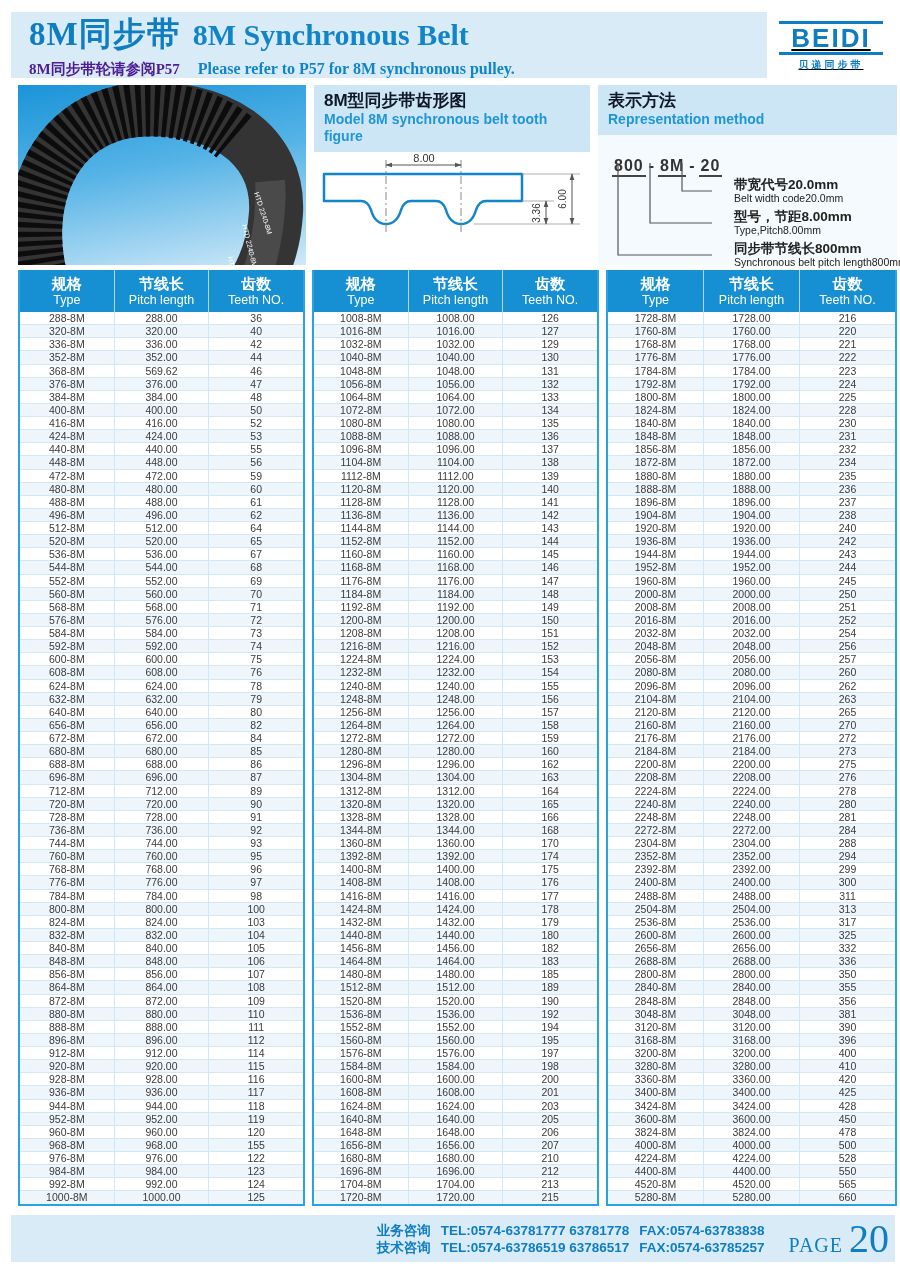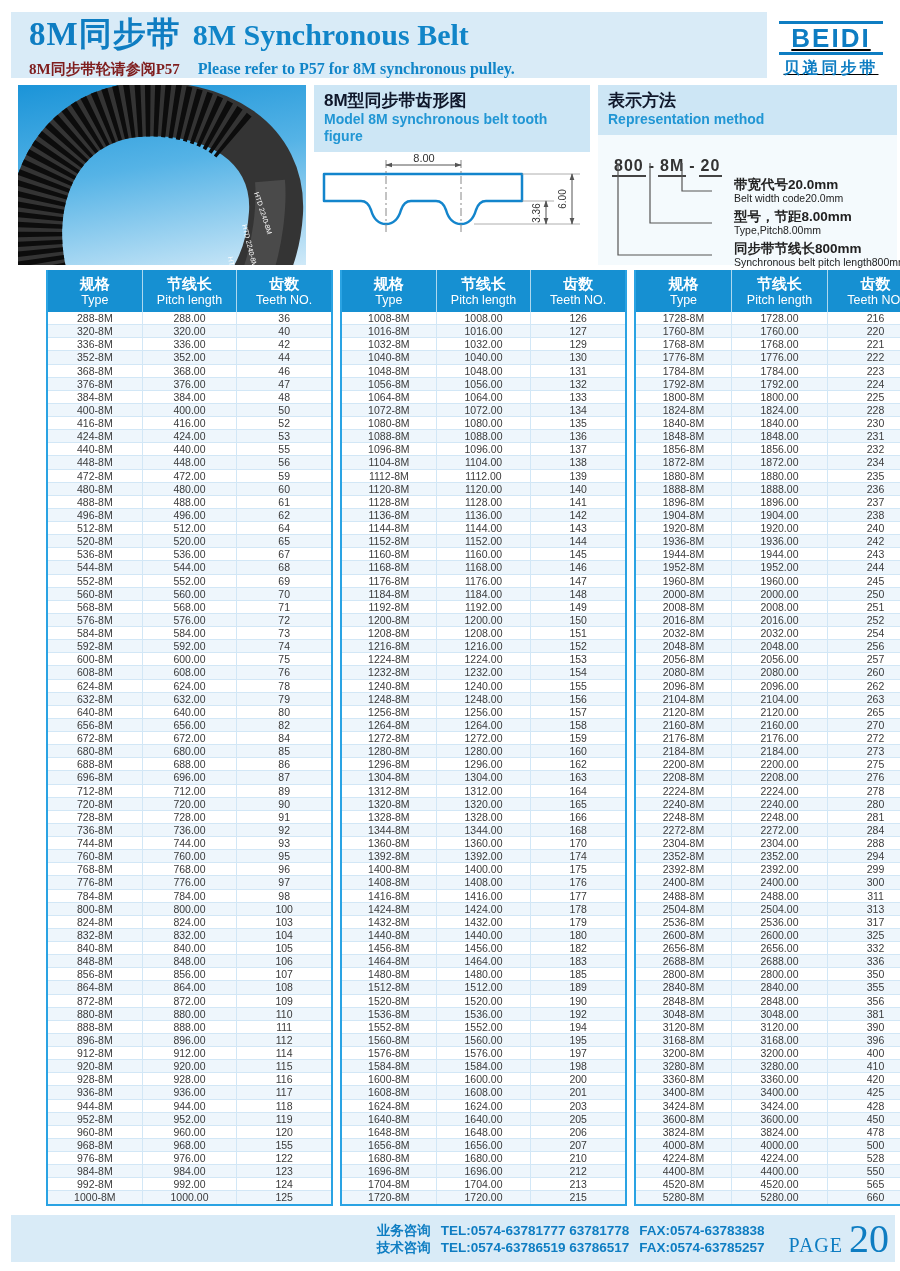--- a/index.html
+++ b/index.html
@@ -6,45 +6,45 @@
   body{width:900px;height:1271px;background:#ffffff;font-family:"Liberation Sans",sans-serif;position:relative;overflow:hidden;}
   .page{position:absolute;inset:0;}
 
   
   .header-band{position:absolute;left:11px;top:12px;width:884px;height:66px;background:#d9ebf7;display:flex;justify-content:space-between;}
   .titles{padding:4px 0 0 18px;font-family:Liberation Serif, serif;}
   .title-line{white-space:nowrap;line-height:36px;}
   .t-zh{font-size:33px;font-weight:bold;color:#0e7dc2;letter-spacing:1px;}
   .t-en{font-size:30px;font-weight:bold;color:#1185c8;margin-left:8px;letter-spacing:0;}
   .subtitle-line{white-space:nowrap;line-height:22px;}
-  .s-zh{font-size:15px;font-weight:bold;color:#7f1d1d;}
+  .s-zh{font-size:15px;font-weight:bold;color:#4c1d95;}
   .s-en{font-size:16px;font-weight:bold;color:#1185c8;margin-left:14px;}
   .logo-box{width:128px;height:66px;background:#ffffff;box-sizing:border-box;padding:9px 12px 0 12px;text-align:center;text-decoration:underline;}
   .logo-name{font-size:26px;font-weight:bold;color:#0e7dc2;letter-spacing:2px;line-height:28px;border-top:3px solid #0e7dc2;border-bottom:3px solid #0e7dc2;}
-  .logo-tagline{font-size:16px;font-weight:bold;color:#0e7dc2;letter-spacing:3px;margin-top:3px;}
+  .logo-tagline{font-size:10px;font-weight:bold;color:#0e7dc2;letter-spacing:3px;margin-top:3px;}
 
   
   .panel-title{background:#cde6f5;padding:6px 10px 7px 10px;}
   .pt-zh{font-size:17px;font-weight:bold;color:#0f172a;line-height:20px;}
   .pt-en{font-size:14px;font-weight:bold;color:#2196d4;line-height:17px;}
 
   .photo-panel{position:absolute;left:18px;top:85px;width:288px;height:180px;background:linear-gradient(170deg,#1b94d8 0%,#55b3e6 45%,#cfe9f8 100%);overflow:hidden;}
   .diagram-panel{position:absolute;left:314px;top:85px;width:276px;height:180px;background:#ffffff;}
   .repr-panel{position:absolute;left:598px;top:85px;width:299px;height:180px;background:#f4fafd;}
   .repr-body{position:relative;height:128px;}
   .code-row{position:absolute;left:14px;top:22px;font-size:16px;font-weight:bold;color:#333;letter-spacing:1px;}
   .code-part{border-bottom:2px solid #444;padding:0 2px 1px 2px;}
   .code-dash{padding:0 3px;}
   .repr-label{position:absolute;left:136px;white-space:nowrap;}
   .rl-zh{font-size:13.5px;font-weight:bold;color:#222;line-height:15px;}
   .rl-en{font-size:10.5px;color:#222;line-height:12px;}
   .repr-lines{position:absolute;left:0;top:0;}
 
   
-  .btable{position:absolute;top:270px;box-sizing:border-box;border-left:2px solid #2aa3e3;border-right:2px solid #2aa3e3;border-bottom:2px solid #2aa3e3;background:#fff;margin-left:28px;}
+  .btable{position:absolute;top:270px;box-sizing:border-box;border-left:2px solid #2aa3e3;border-right:2px solid #2aa3e3;border-bottom:2px solid #2aa3e3;background:#fff;}
   .btable.tb0{left:18px;width:287px;}
   .btable.tb1{left:312px;width:287px;}
   .btable.tb2{left:606px;width:291px;}
   .thead{height:42px;background:#1690d2;display:flex;}
   .th{flex:1;display:flex;flex-direction:column;align-items:center;justify-content:center;color:#fff;border-left:1px solid rgba(255,255,255,.65);}
   .th:first-child{border-left:none;}
   .th-zh{font-size:15px;font-weight:bold;line-height:18px;}
   .th-en{font-size:12.5px;line-height:15px;}
   .tbody{display:flex;flex-direction:column;height:892px;}
   .trow{flex:1;display:flex;border-bottom:1px solid #d2e7f6;box-sizing:border-box;}
@@ -189,21 +189,21 @@
           <div class="tcell">336.00</div>
           <div class="tcell">42</div>
         </div>
         <div class="trow">
           <div class="tcell">352-8M</div>
           <div class="tcell">352.00</div>
           <div class="tcell">44</div>
         </div>
         <div class="trow">
           <div class="tcell">368-8M</div>
-          <div class="tcell">368.00</div>
+          <div class="tcell">569.62</div>
           <div class="tcell">46</div>
         </div>
         <div class="trow">
           <div class="tcell">376-8M</div>
           <div class="tcell">376.00</div>
           <div class="tcell">47</div>
         </div>
         <div class="trow">
           <div class="tcell">384-8M</div>
           <div class="tcell">384.00</div>

